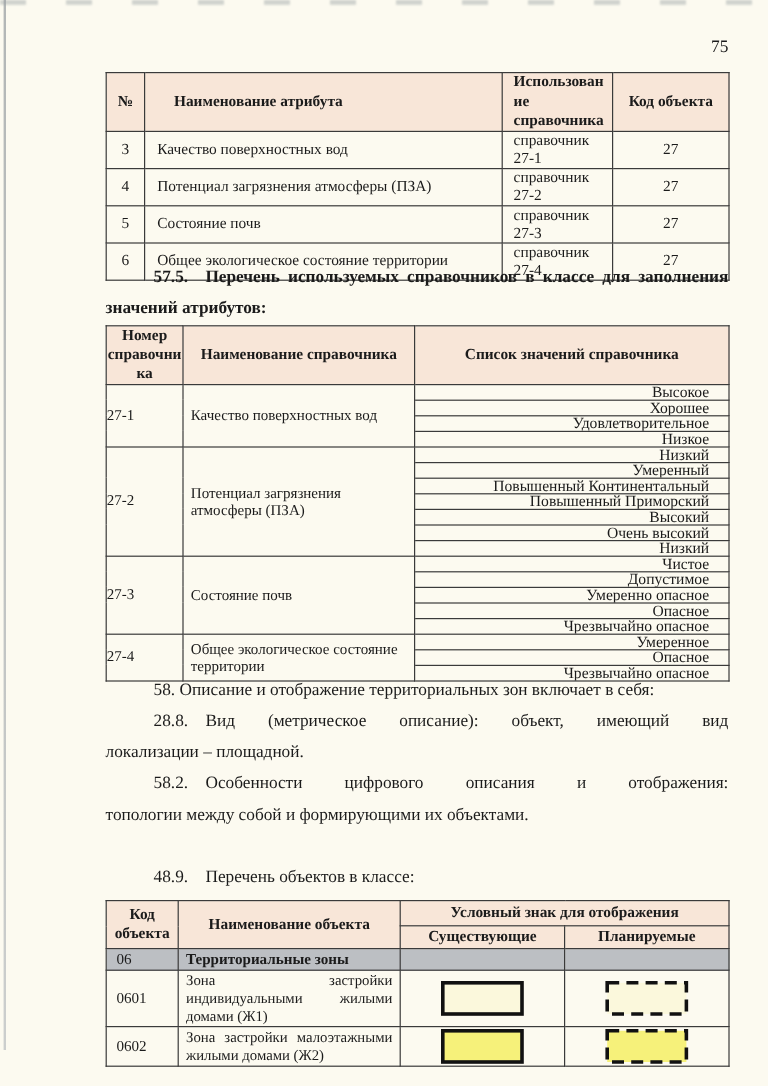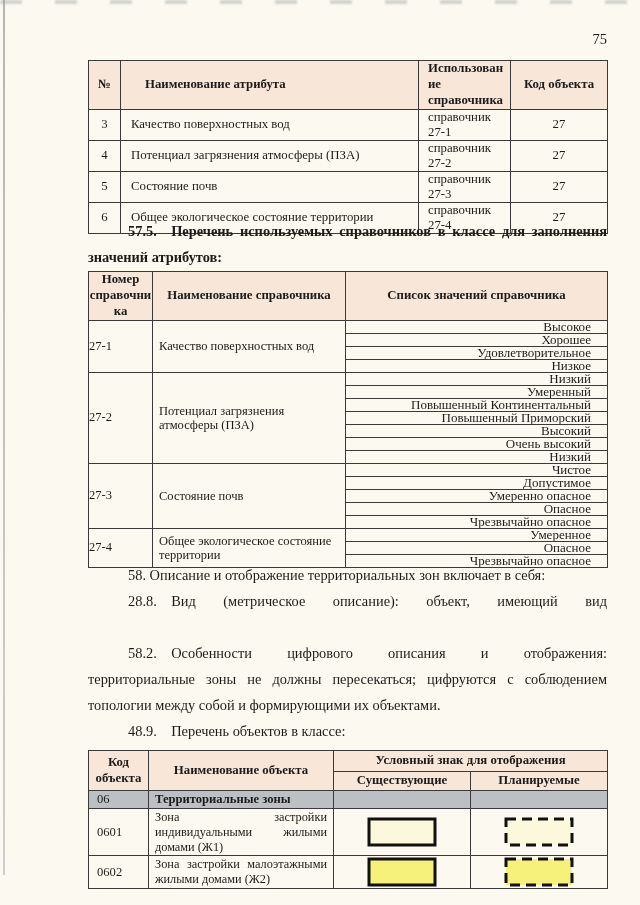--- a/index.html
+++ b/index.html
@@ -217,24 +217,24 @@
         <td class="gval">Чрезвычайно опасное</td>
       </tr>
     </tbody>
   </table>
 
 <div id="p58" class="para">
     <div class="ln ind">58. Описание и отображение территориальных зон включает в себя:</div>
   </div>
 <div id="p581" class="para">
     <div class="ln j ind">28.8. Вид (метрическое описание): объект, имеющий вид</div>
+    <div class="ln">локализации – площадной.</div>
   </div>
 <div id="p582" class="para">
     <div class="ln j ind">58.2. Особенности цифрового описания и отображения:</div>
-    <div class="ln j">территориальные зоны не должны пересекаться; цифруются с соблюдением</div>
     <div class="ln">топологии между собой и формирующими их объектами.</div>
   </div>
 <div id="p583" class="para">
     <div class="ln ind">48.9. Перечень объектов в классе:</div>
   </div>
 
 <table id="t3" class="abs">
   <colgroup>
       <col style="width:60px">
       <col style="width:185px">

